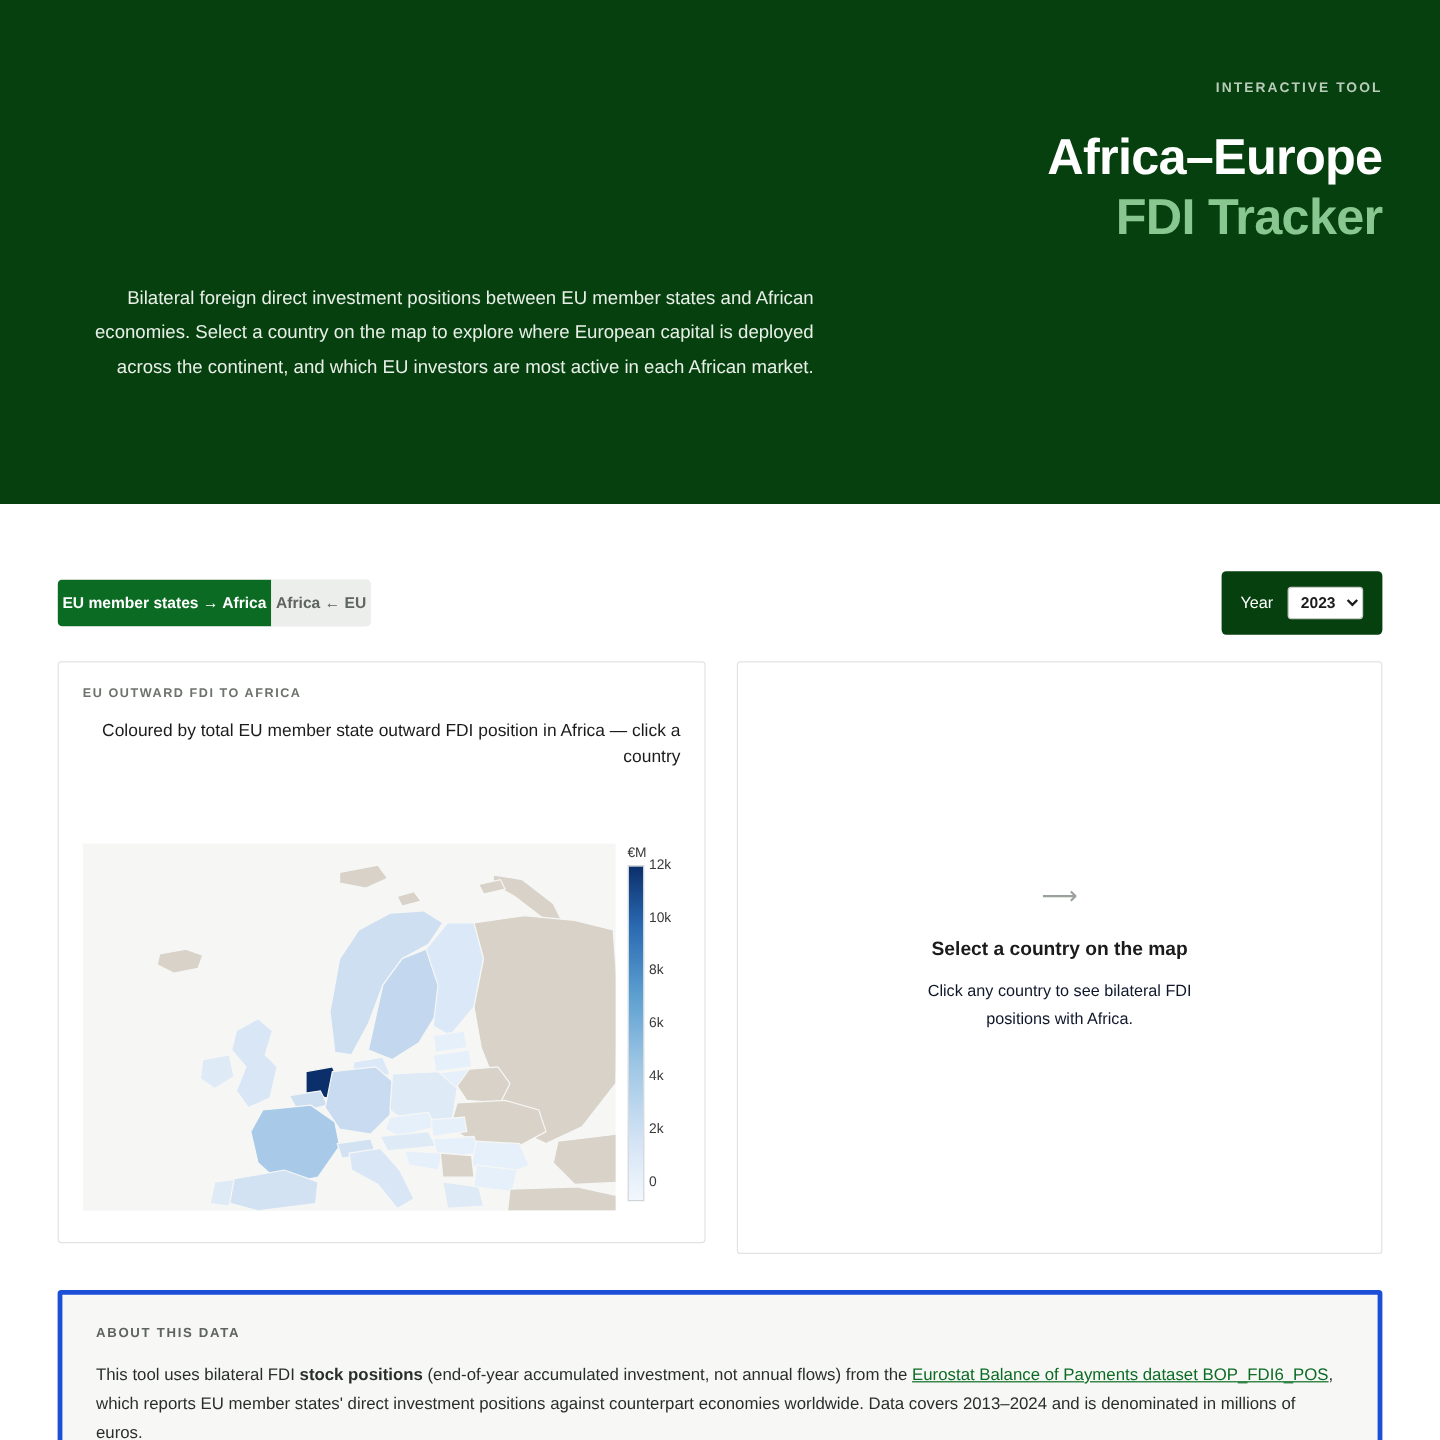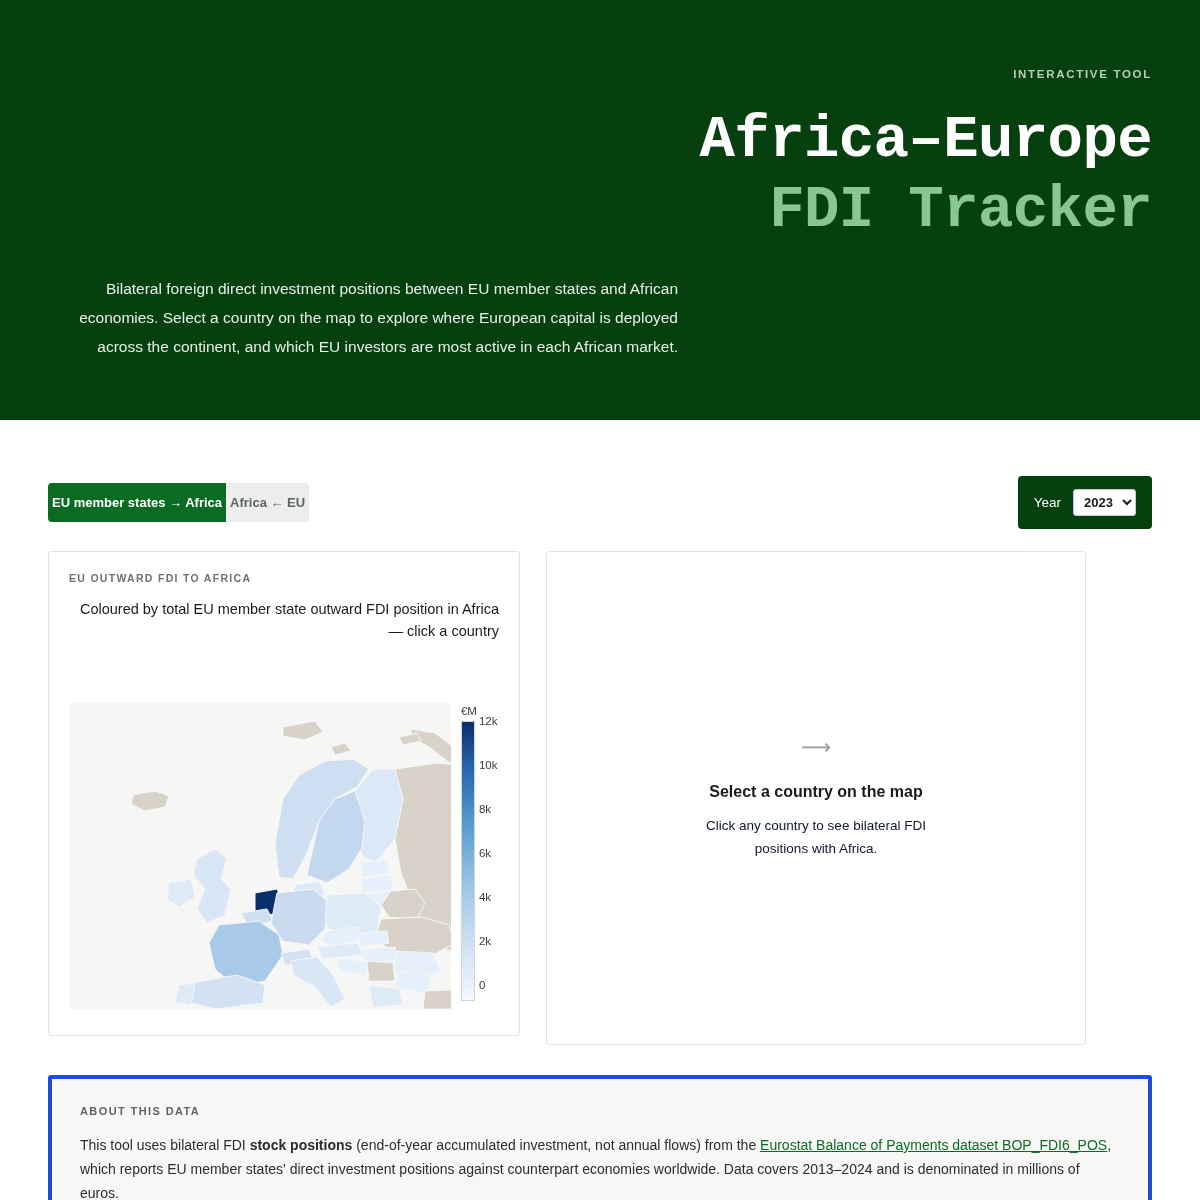--- a/index.html
+++ b/index.html
@@ -23,26 +23,25 @@
   }
   .eyebrow {
     font-size: 11.5px;
     letter-spacing: 1.7px;
     font-weight: 700;
     color: #b9ccb9;
     text-transform: uppercase;
     margin-bottom: 26px;
   }
   .hero-title {
-    font-size: 59px;
+    font-size: 42px;
     line-height: 1.18;
     font-weight: 700;
     letter-spacing: -0.6px;
     margin: 0;
-    font-family: Liberation Mono, monospace;
   }
   .hero-title .line2 { color: #88c890; display: block; }
   .hero-sub {
     margin-top: 30px;
     max-width: 630px;
     font-size: 15.5px;
     line-height: 1.86;
     color: #e7efe7;
   }
 
@@ -103,21 +102,21 @@
     display: flex;
     gap: 26px;
     align-items: flex-start;
   }
   .card {
     border: 1px solid #e2e4e2;
     border-radius: 3px;
     background: #ffffff;
   }
   .map-card {
-    width: 472px;
+    width: 540px;
     padding: 20px 20px 26px 20px;
   }
   .card-eyebrow {
     font-size: 10.5px;
     letter-spacing: 1.3px;
     font-weight: 700;
     color: #6c726c;
     text-transform: uppercase;
     margin-bottom: 14px;
   }

